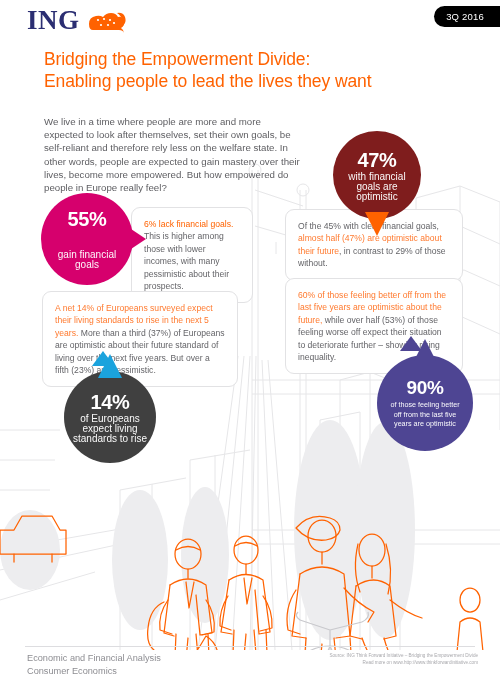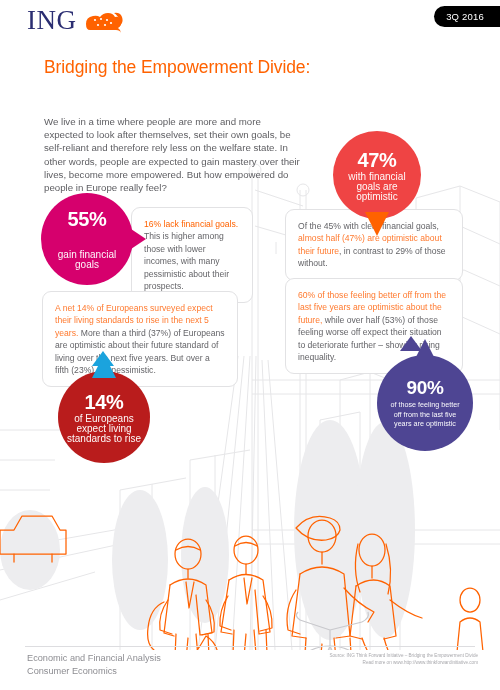--- a/index.html
+++ b/index.html
@@ -30,21 +30,21 @@
     position: absolute; left: 0; top: 0;
     width: 500px; height: 42px;
     z-index: 6;
   }
   #ing-logo {
     position: absolute; left: 27px; top: 7px;
     display: flex; align-items: center; gap: 4px;
   }
   #ing-wordmark {
     font-family: "Liberation Serif", serif;
-    font-weight: normal;
+    font-weight: bold;
     font-size: 27px;
     letter-spacing: 0.5px;
     color: #2b2e72;
     line-height: 1;
   }
   #ing-lion { display: block; }
   #quarter-badge {
     position: absolute; right: 0; top: 6px;
     background: #000000;
     color: #ffffff;
@@ -53,21 +53,20 @@
     border-radius: 11px 0 0 11px;
     letter-spacing: 0.2px;
     white-space: nowrap;
   }
 
   
   #title-block {
     position: absolute; left: 44px; top: 48px;
     width: 420px;
     z-index: 6;
-    margin-top: 8px;
   }
   .title-line {
     color: #ff6200;
     font-size: 17.5px;
     line-height: 22px;
     font-weight: normal;
     letter-spacing: -0.1px;
   }
   #intro {
     position: absolute; left: 44px; top: 115px;
@@ -156,37 +155,37 @@
     right: -13px; top: 36px;
     width: 0; height: 0;
     border-top: 10px solid transparent;
     border-bottom: 10px solid transparent;
     border-left: 15px solid #d6006d;
   }
   
   #bubble-47 {
     left: 333px; top: 131px;
     width: 88px; height: 88px;
-    background: #ef4444;
+    background: #7f1d1d;
   }
   #bubble-47::after {
     content: "";
     position: absolute;
     left: 50%; bottom: -17px;
     margin-left: -12px;
     width: 0; height: 0;
     border-left: 12px solid transparent;
     border-right: 12px solid transparent;
     border-top: 24px solid #ff6200;
   }
   
   #bubble-14 {
-    left: 58px; top: 371px;
+    left: 64px; top: 371px;
     width: 92px; height: 92px;
-    background: #b91c1c;
+    background: #404040;
     justify-content: center;
   }
   #bubble-14::after {
     content: "";
     position: absolute;
     left: 50%; top: -17px;
     margin-left: -12px;
     width: 0; height: 0;
     border-left: 12px solid transparent;
     border-right: 12px solid transparent;
@@ -365,27 +364,28 @@
           <circle cx="24" cy="17" r="1.1" fill="#ffffff"></circle>
           <circle cx="30" cy="15" r="1.1" fill="#ffffff"></circle>
         </g>
       </svg>
     </div>
     <div id="quarter-badge">3Q 2016</div>
   </div>
 
   <div id="title-block">
     <div class="title-line">Bridging the Empowerment Divide:</div>
+    <div class="title-line">Enabling people to lead the lives they want</div>
   </div>
 
   <div id="intro">We live in a time where people are more and more expected to look after themselves, set their own goals, be self-reliant and therefore rely less on the welfare state. In other words, people are expected to gain mastery over their lives, become more empowered. But how empowered do people in Europe really feel?</div>
 
   <div class="callout-box" id="box-55">
     <div class="inner">
-      <span class="hl-strong">16% lack financial goals.</span><span> This is higher among those with lower incomes, with many pessimistic about their prospects.</span>
+      <span class="hl-strong">6% lack financial goals.</span><span> This is higher among those with lower incomes, with many pessimistic about their prospects.</span>
     </div>
   </div>
 
   <div class="tri" id="tri-47"></div>
   <div class="callout-box" id="box-47">
     <div class="inner">
       <span>Of the 45% with clear financial goals, </span><span class="hl">almost half (47%) are optimistic about their future</span><span>, in contrast to 29% of those without.</span>
     </div>
   </div>
 

